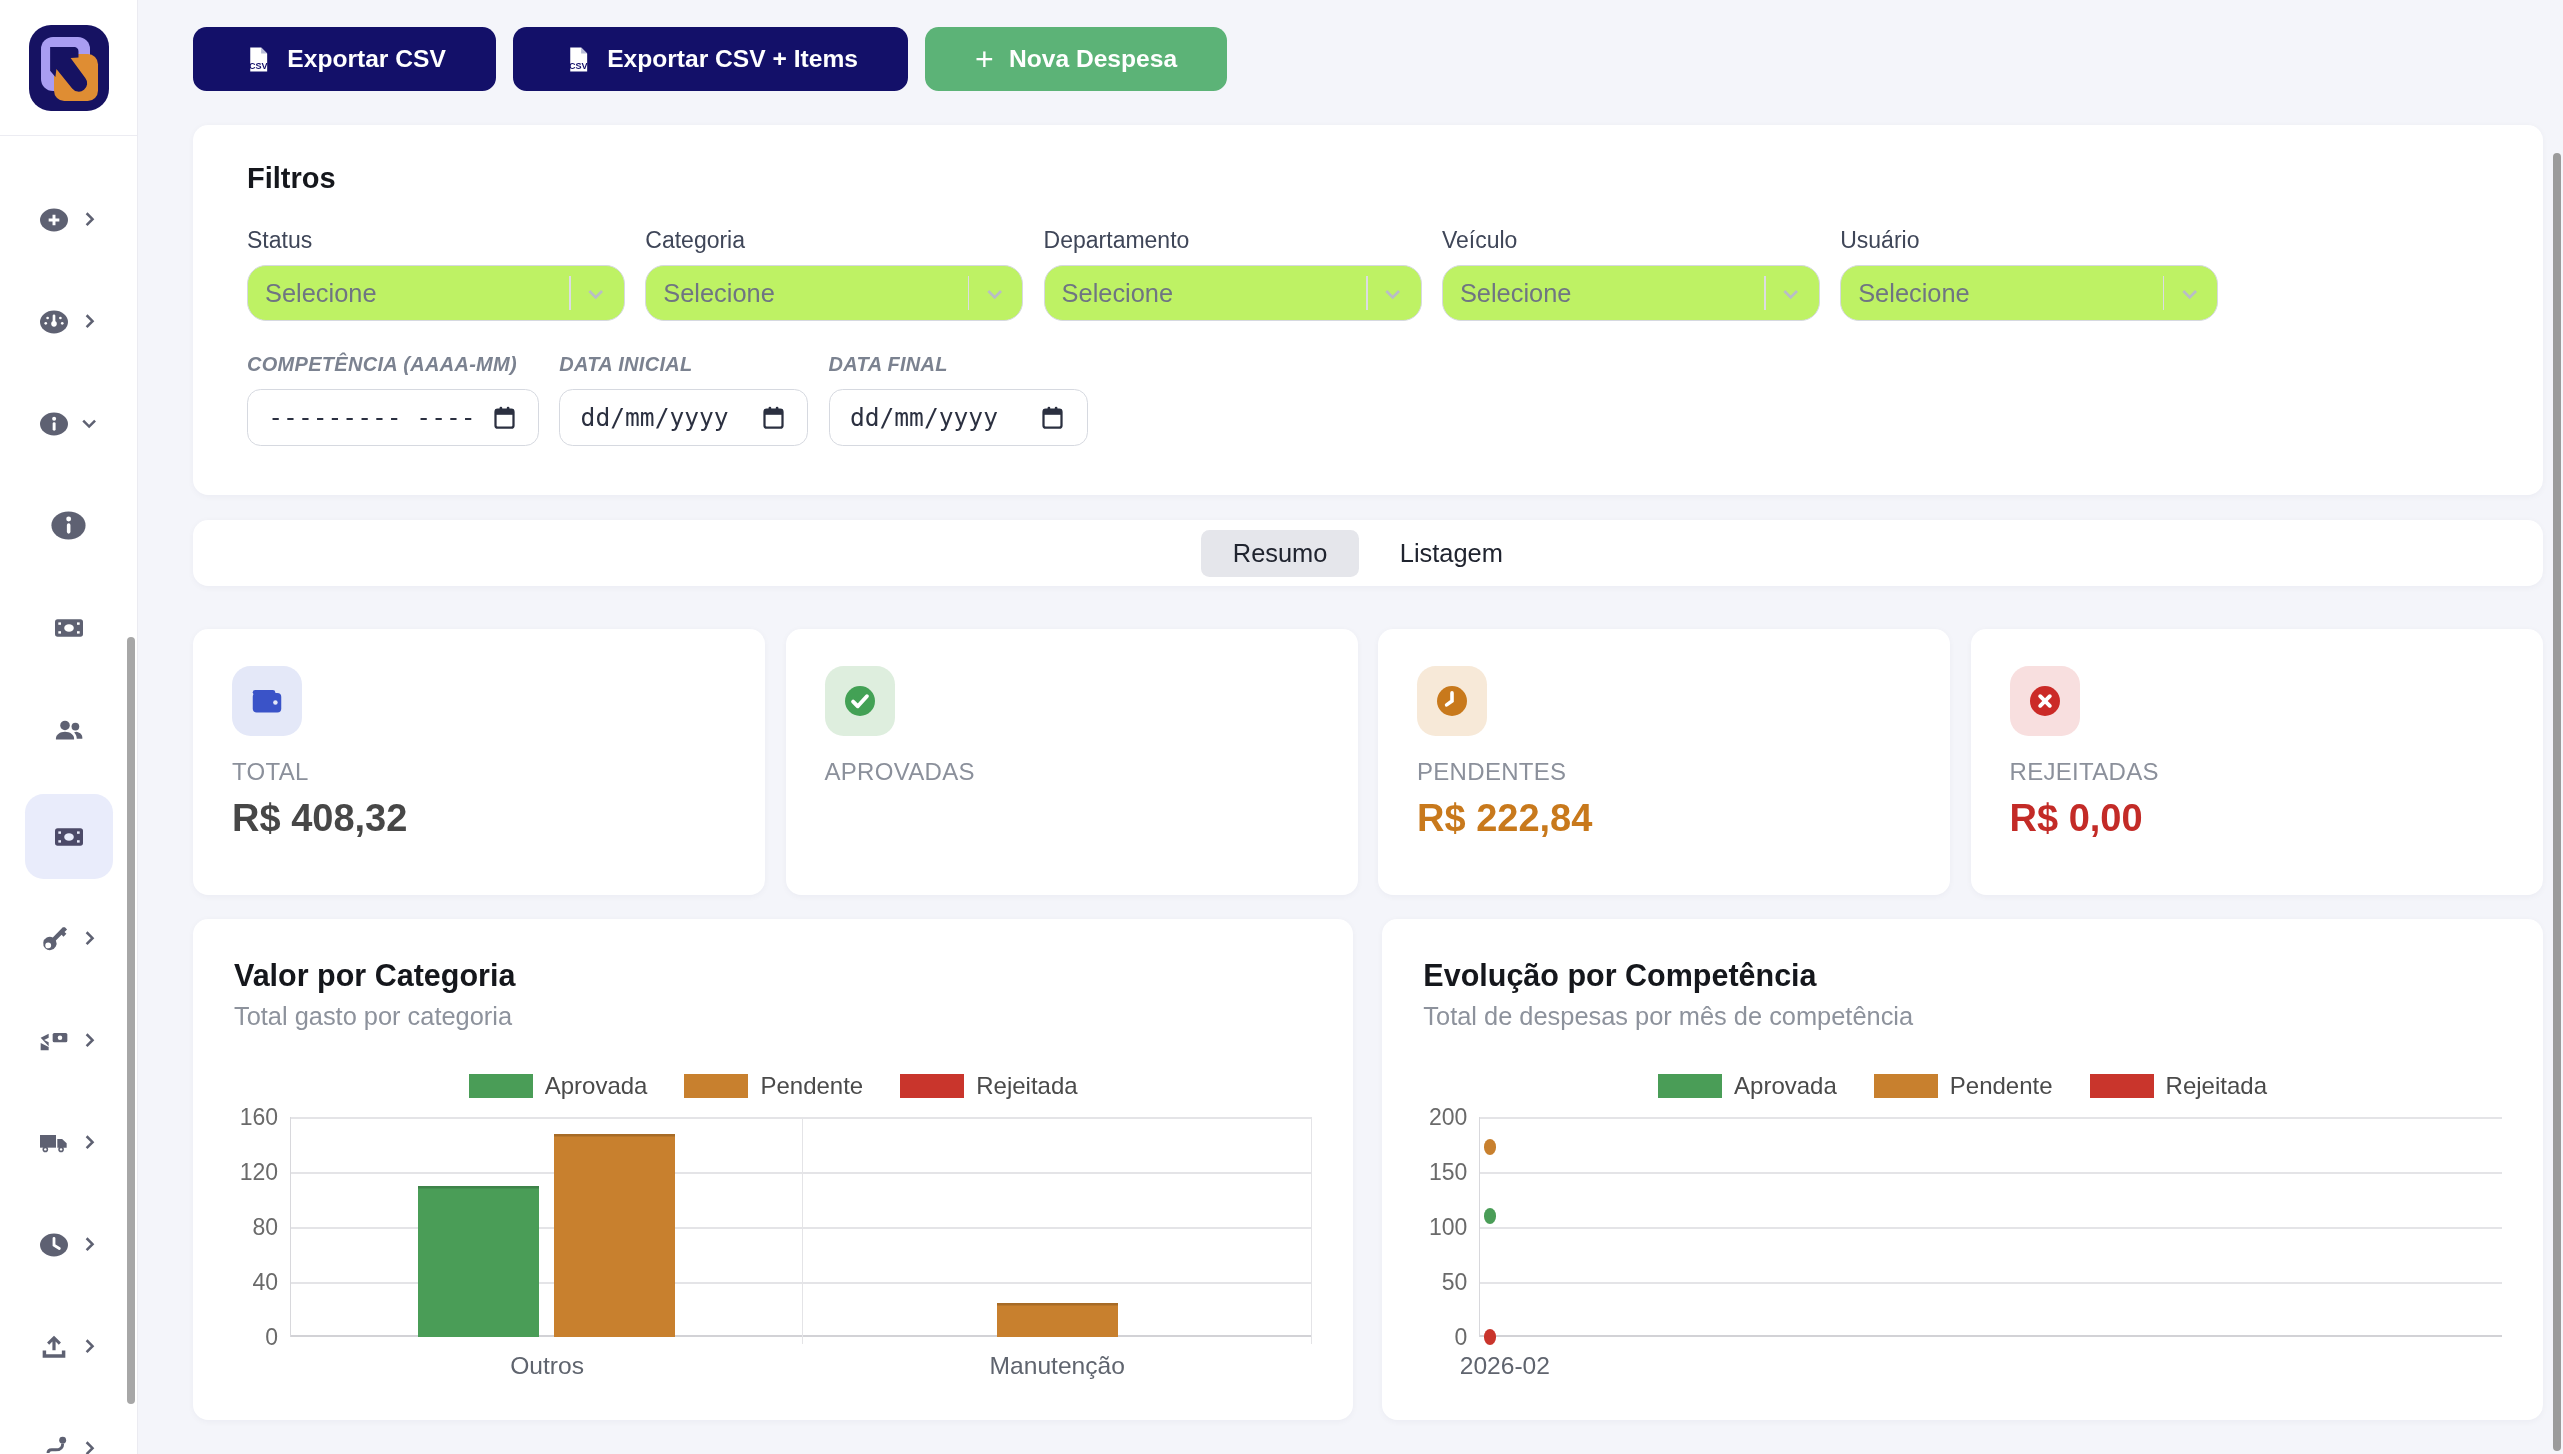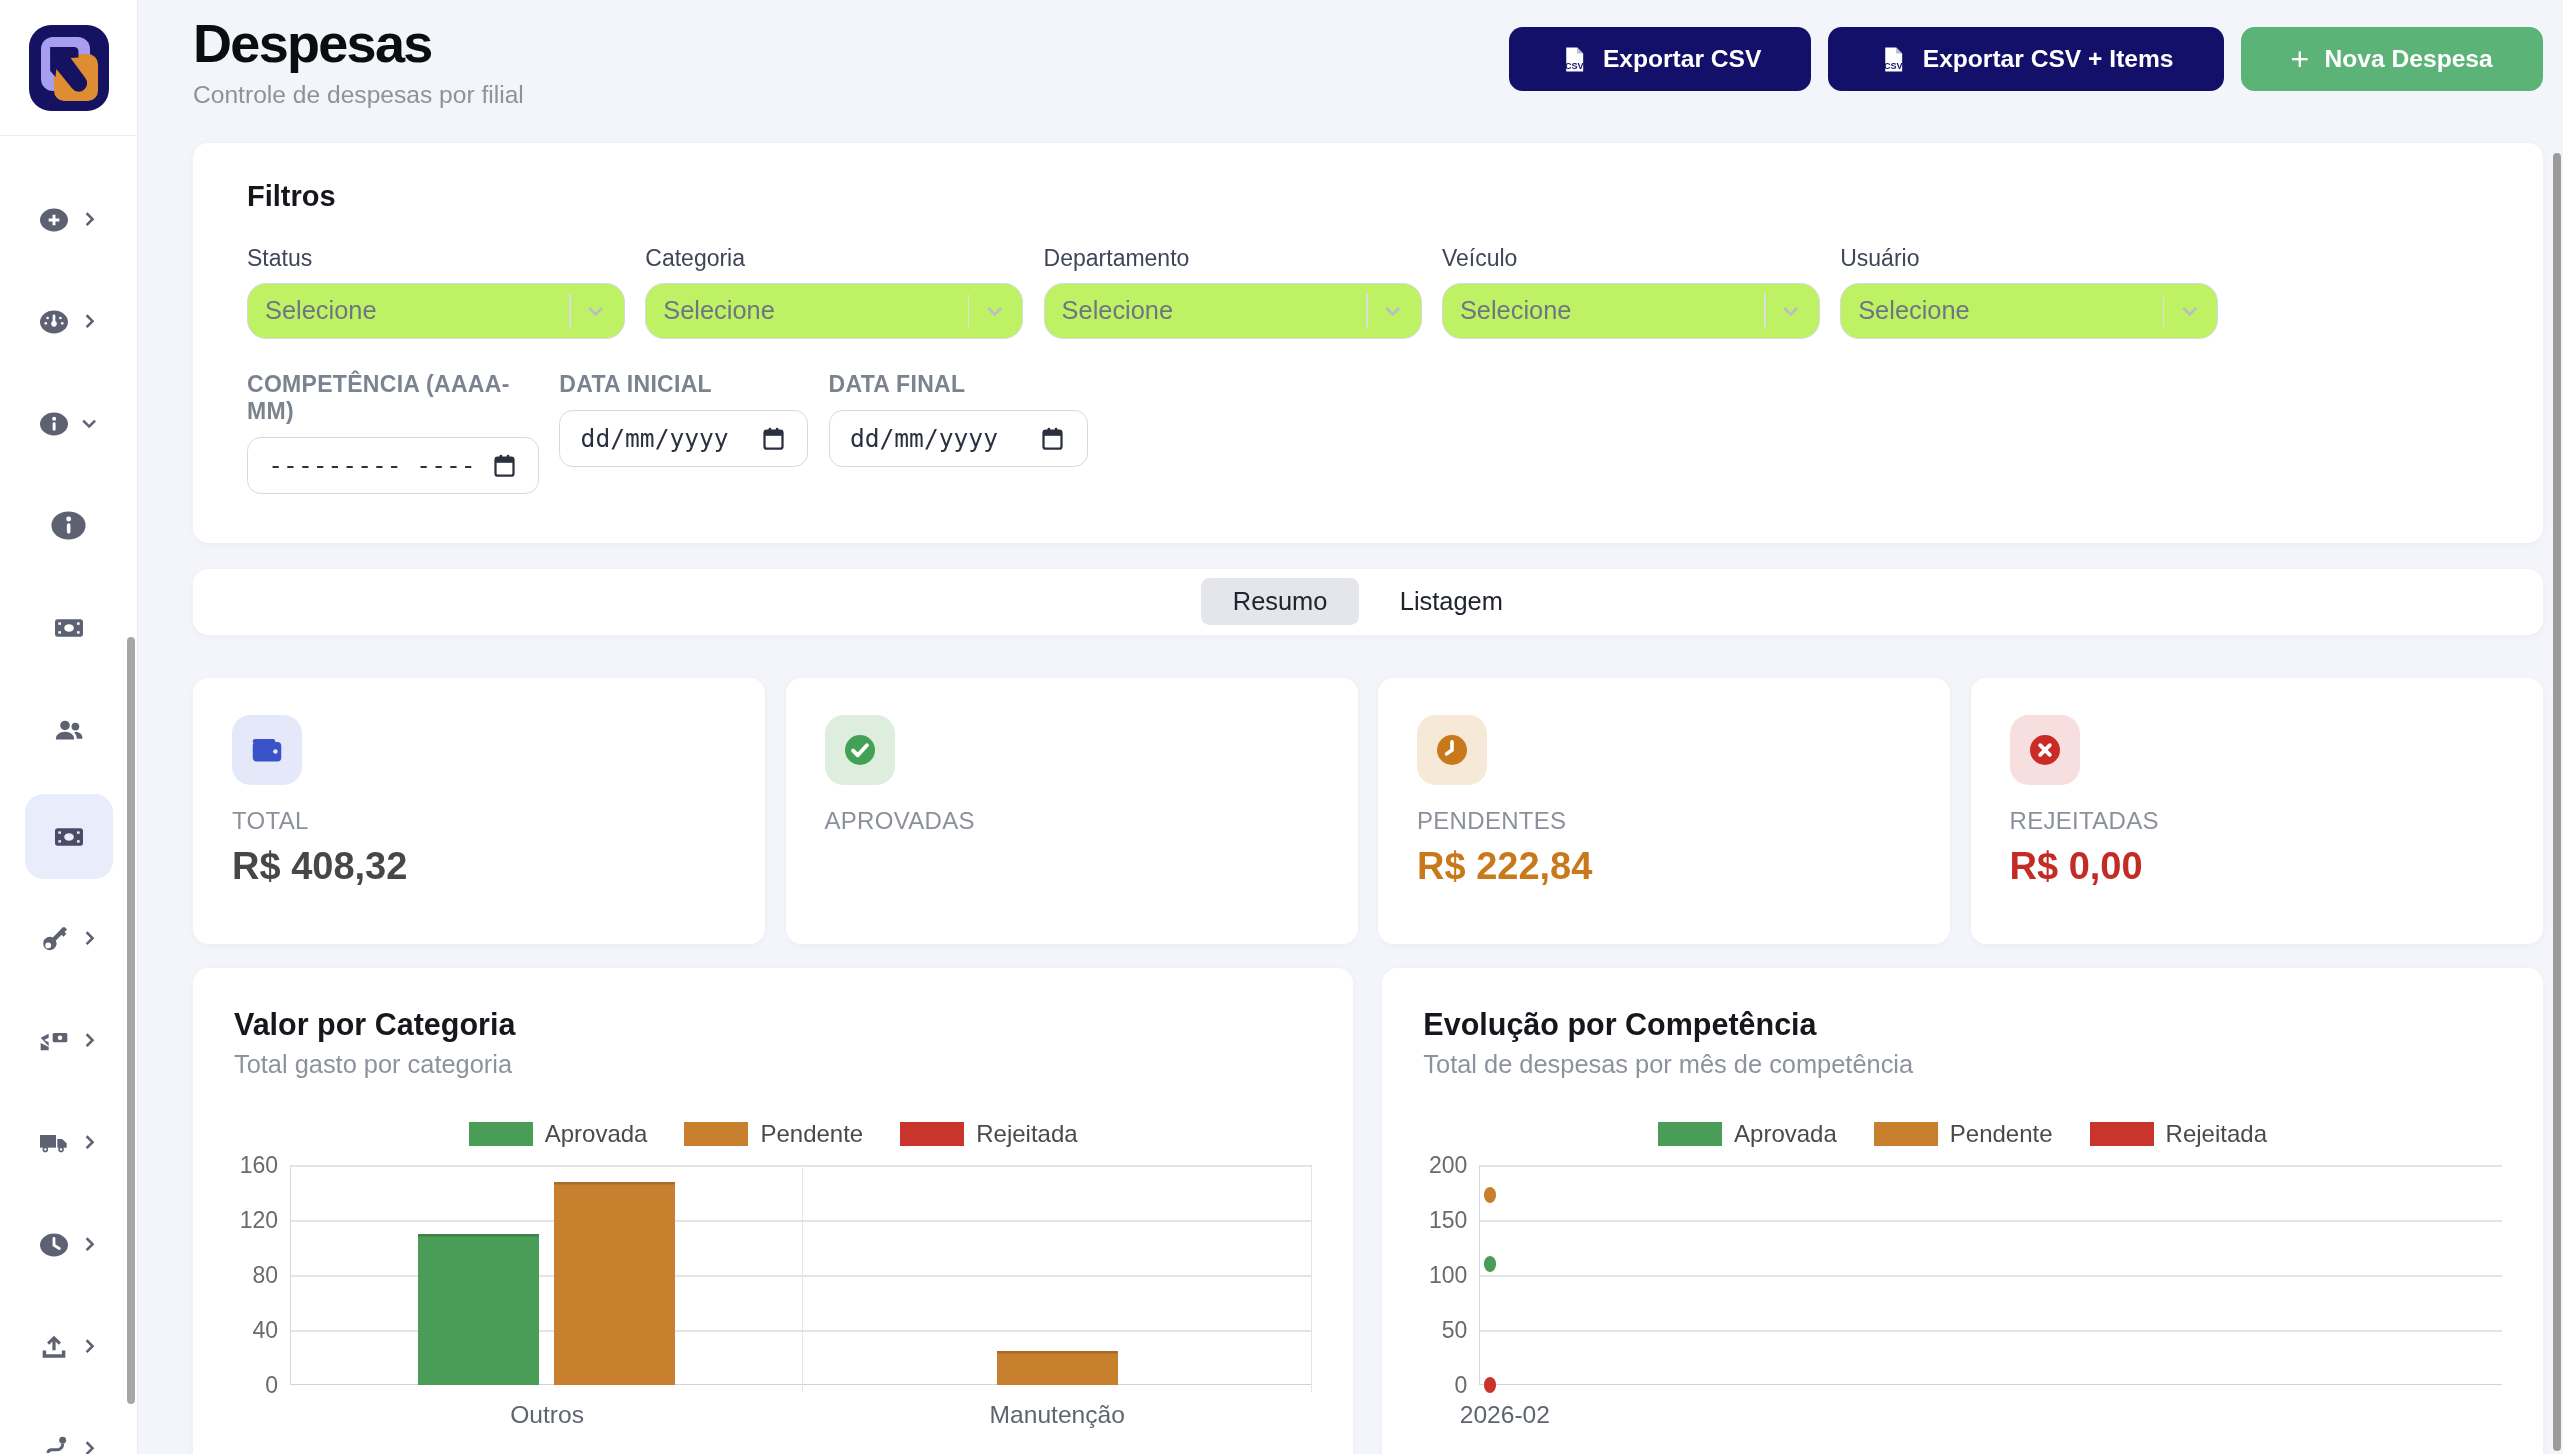--- a/index.html
+++ b/index.html
@@ -42,21 +42,21 @@
   .btn.navy { background:#131069; }
   .btn.green { background:#5cb377; }
   .btn svg { width:29px; height:29px; }
   .btn .plus { font-size:32px; font-weight:400; line-height:0; }
   
   .card { background:#fff; border-radius:15.3px; box-shadow:0 1.7px 6.8px rgba(20,20,70,0.04); }
   .filters { margin-top:34px; padding:37px 54px 49px; }
   .filters-title { font-size:29px; font-weight:700; color:#15171c; }
   .filter-row { display:flex; gap:20.3px; margin-top:32px; }
   .f-label { font-size:23px; color:#3f4658; margin-bottom:11px; }
-  .f-ulabel { font-size:23px; font-weight:600; color:#7b8290; letter-spacing:0.3px; margin-bottom:12.7px; }
+  .f-ulabel { font-size:20px; font-weight:600; color:#7b8290; letter-spacing:0.3px; margin-bottom:12.7px;font-style:italic; }
   .select-box {
     height:56px; border:1.7px solid #d6d9e0; border-radius:19px; background:#bef264;
     display:flex; align-items:center; padding:0 17px; position:relative;
     font-size:25.4px; color:#6f7582; cursor:pointer;
   }
   .select-box .divider { position:absolute; right:53px; top:10.2px; bottom:10.2px; width:1.7px; background:#dcdce2; }
   .select-box svg { position:absolute; right:15.3px; width:25.4px; height:25.4px; color:#b9bdc6; }
   .f-select { width:378px; }
   .date-box {
     height:57px; border:1.7px solid #d6d9e0; border-radius:13.6px; background:#fff;
@@ -258,24 +258,20 @@
         </svg>
     </div>
 
   </nav>
   <div class="sb-scroll"></div>
 </aside>
 
 <main class="main">
 
   <div class="header">
-    <div>
-      <div class="page-title">Despesas</div>
-      <div class="page-sub">Controle de despesas por filial</div>
-    </div>
     <div class="btn-row">
       <button class="btn navy">
         <svg viewBox="0 0 24 24" style="font-size:29px">
           <path d="M6 2h9l5 5v15H6z" fill="#fff"></path>
             <path d="M15 2l5 5h-5z" fill="#b9bdd8"></path>
           <text x="5" y="20" font-size="7.5" font-weight="bold" fill="#131069" font-family="Liberation Sans, sans-serif">CSV</text>
         </svg>
         <span>Exportar CSV</span>
       </button>
       <button class="btn navy">

